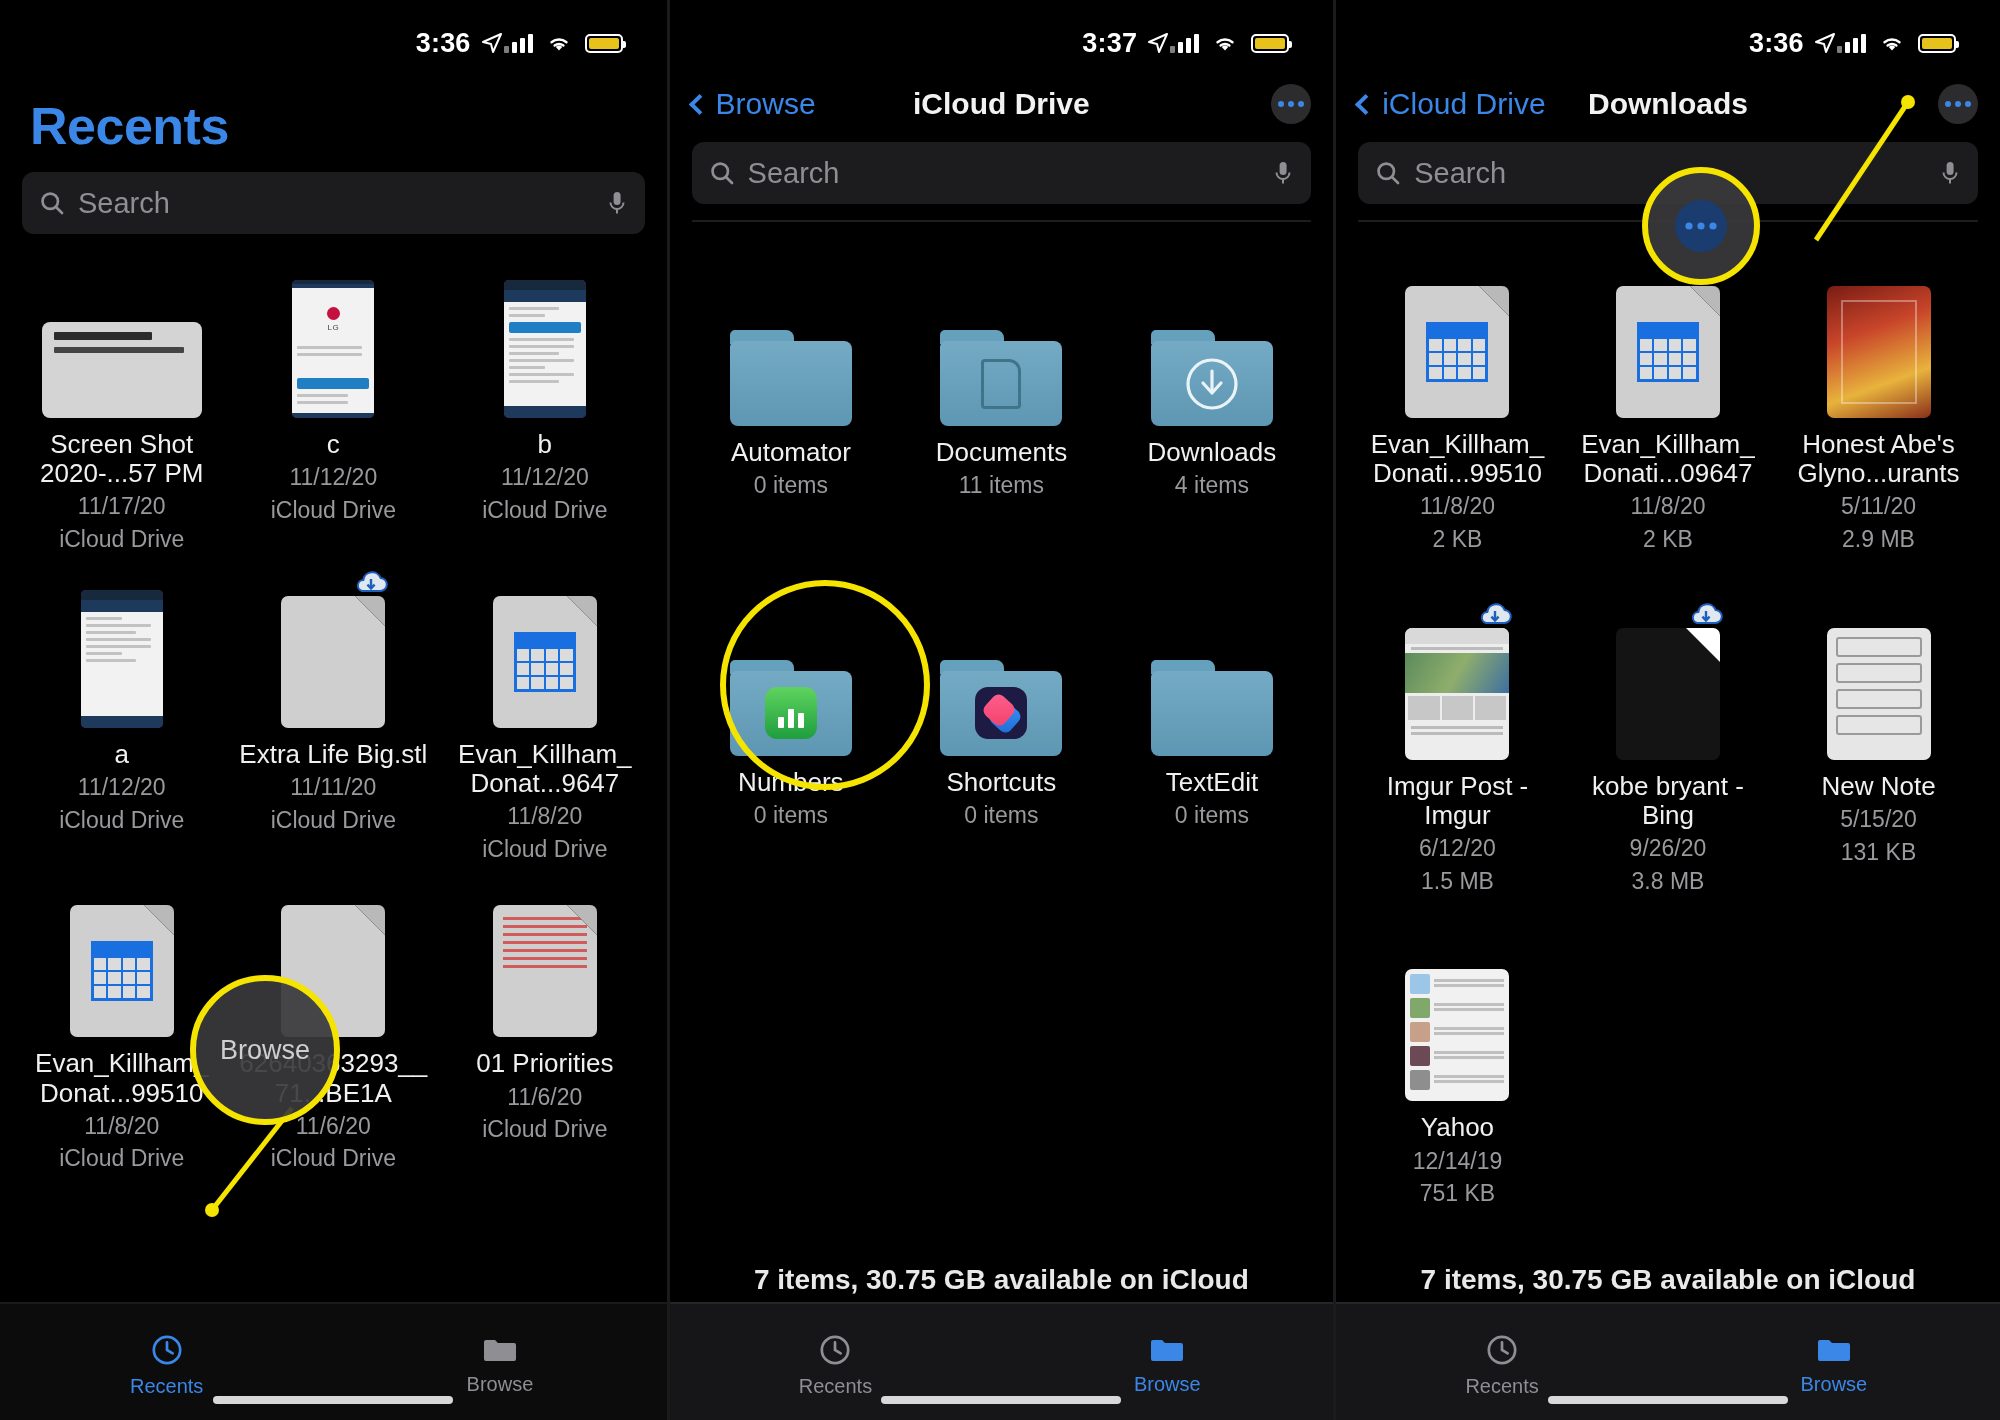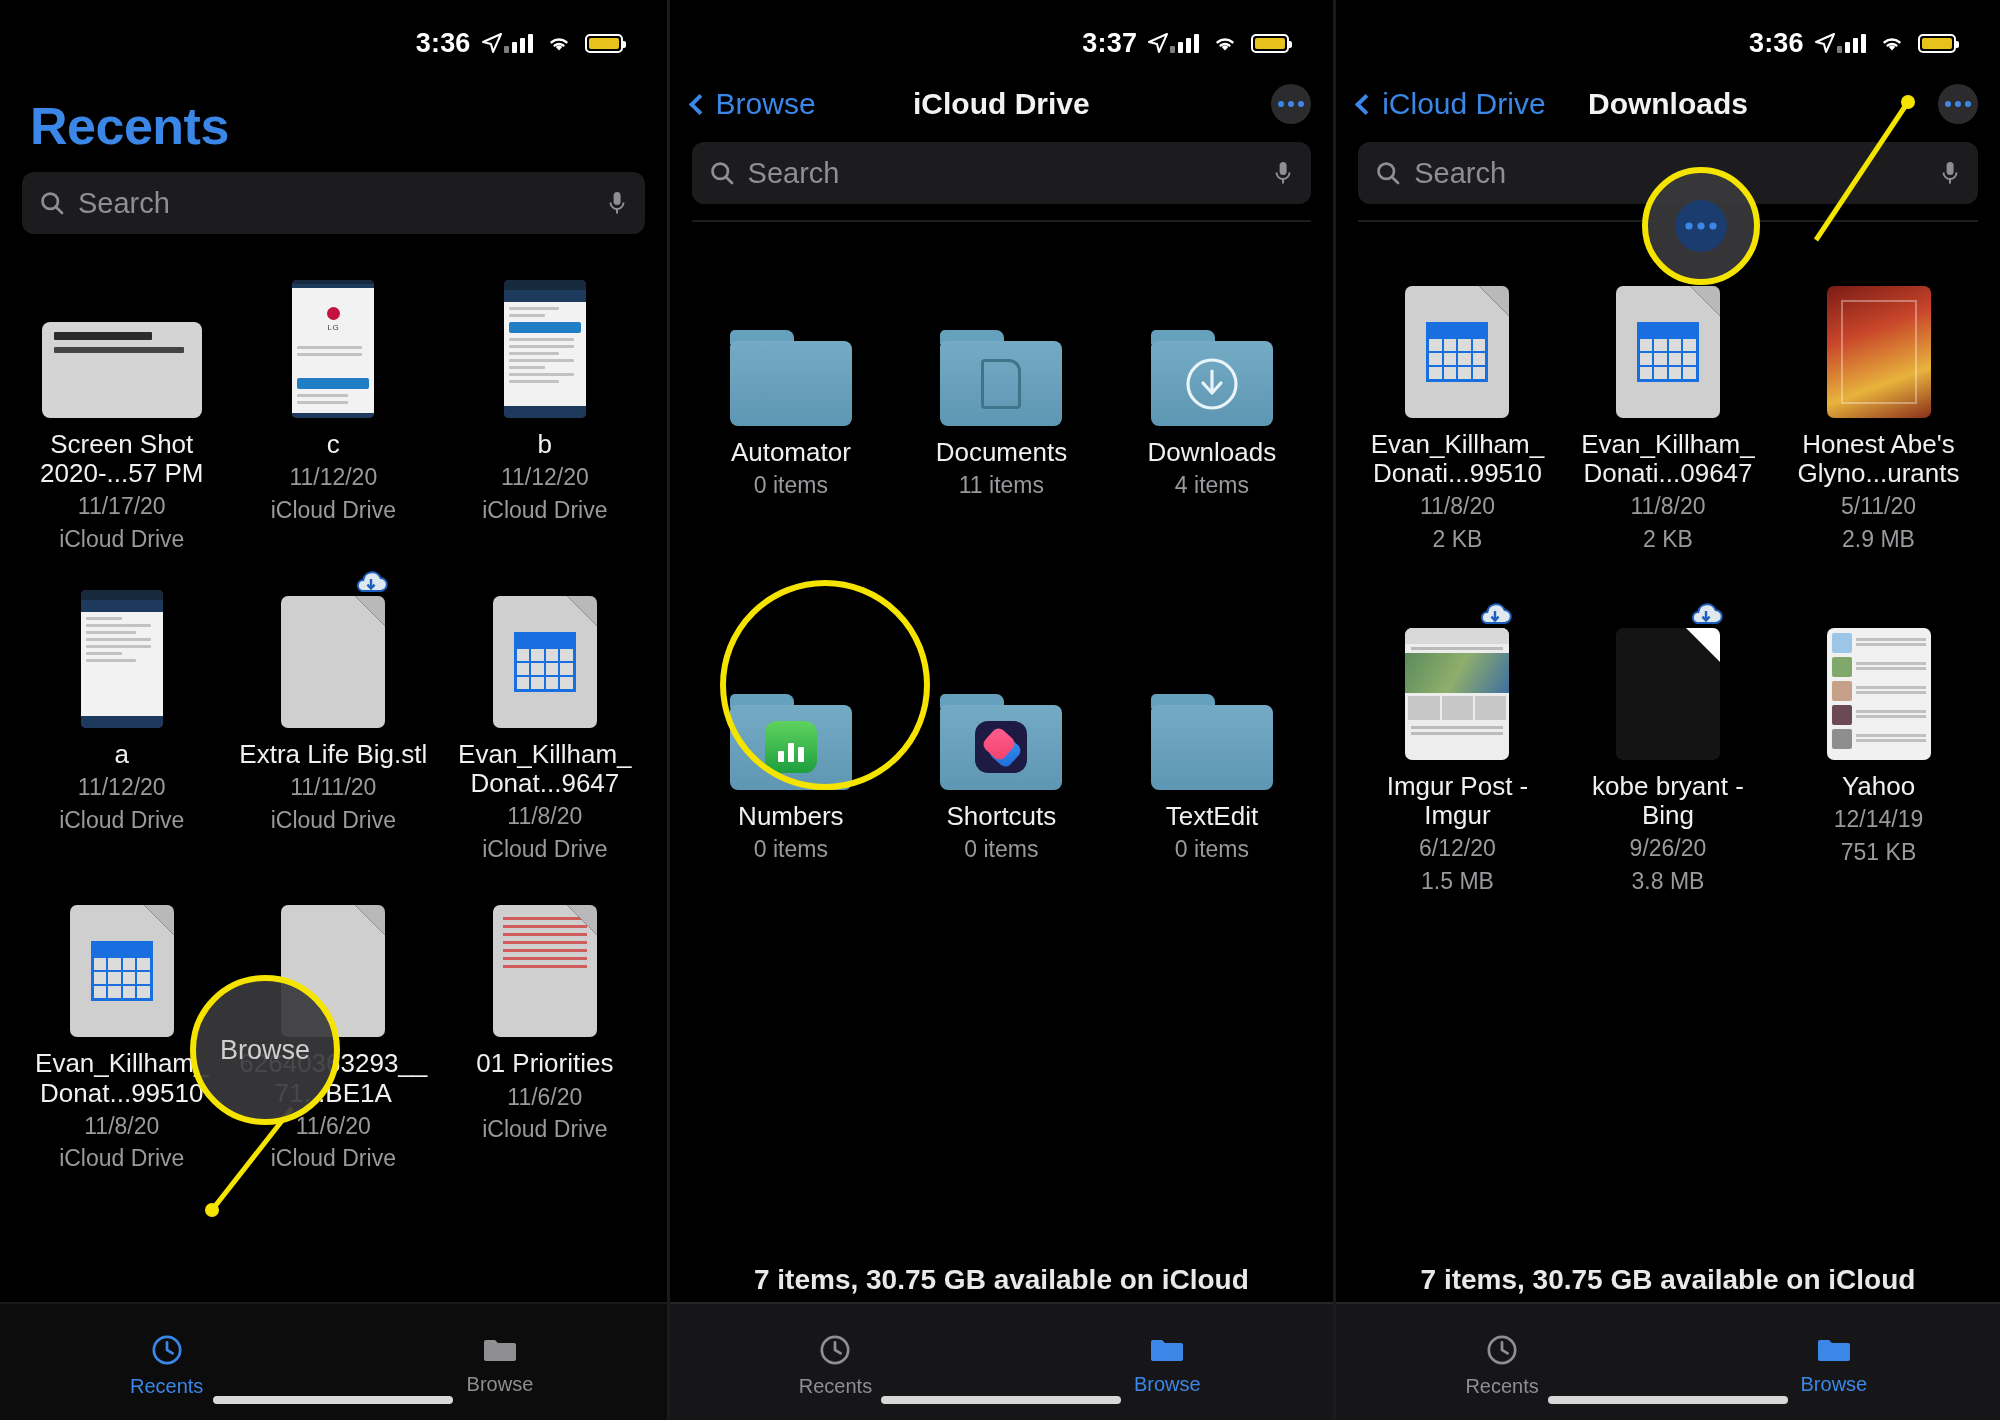--- a/index.html
+++ b/index.html
@@ -537,21 +537,21 @@
         <span class="sb-text">Search</span>
         <svg class="sb-mic" width="24" height="28" viewBox="0 0 24 28">
           <rect x="8.6" y="3" width="7" height="13" rx="3.5" fill="#8e8e93"></rect>
           <path d="M5.5 13.5a6.5 6.5 0 0 0 13 0" fill="none" stroke="#8e8e93" stroke-width="2"></path>
           <line x1="12" y1="20" x2="12" y2="24.5" stroke="#8e8e93" stroke-width="2"></line>
         </svg>
       </div>
       <div class="sep"></div>
     </div>
 
-    <div class="grid" style="row-gap:120px; padding-top:34px">
+    <div class="grid" style="row-gap:86px; padding-top:34px">
       <div class="cell">
         <div class="thumb">
           <div class="folder">
               <div class="tab-top"></div>
               <div class="body"></div>
             </div>
         </div>
         <div class="label">Automator</div>
         <div class="sub">0 items</div>
       </div>
@@ -803,20 +803,33 @@
           <svg class="cloud-badge" viewBox="0 0 40 30">
             <path d="M11 23h18a6.5 6.5 0 0 0 .6-13 9 9 0 0 0-17.3 2A5.6 5.6 0 0 0 11 23z" fill="#dfe7ef" stroke="#1e5fbe" stroke-width="2"></path>
             <line x1="20" y1="11" x2="20" y2="20" stroke="#1e5fbe" stroke-width="2.4"></line>
             <path d="M16.4 16.6 20 20.4 23.6 16.6" fill="none" stroke="#1e5fbe" stroke-width="2.4"></path>
           </svg>
         </div>
         <div class="label">kobe bryant - Bing</div>
         <div class="sub">9/26/20</div>
         <div class="sub">3.8 MB</div>
       </div>
+      <div class="cell">
+        <div class="thumb">
+          <div class="notedoc">
+            <div class="nb"></div>
+              <div class="nb"></div>
+              <div class="nb"></div>
+              <div class="nb"></div>
+          </div>
+        </div>
+        <div class="label">New Note</div>
+        <div class="sub">5/15/20</div>
+        <div class="sub">131 KB</div>
+      </div>
 
       <div class="cell">
         <div class="thumb">
           <div class="yahoodoc">
             <div class="yr">
                 <span class="yt" style="background:#9cc6e8"></span>
                 <span class="ytx">
                   <i></i>
                   <i></i>
                 </span>

